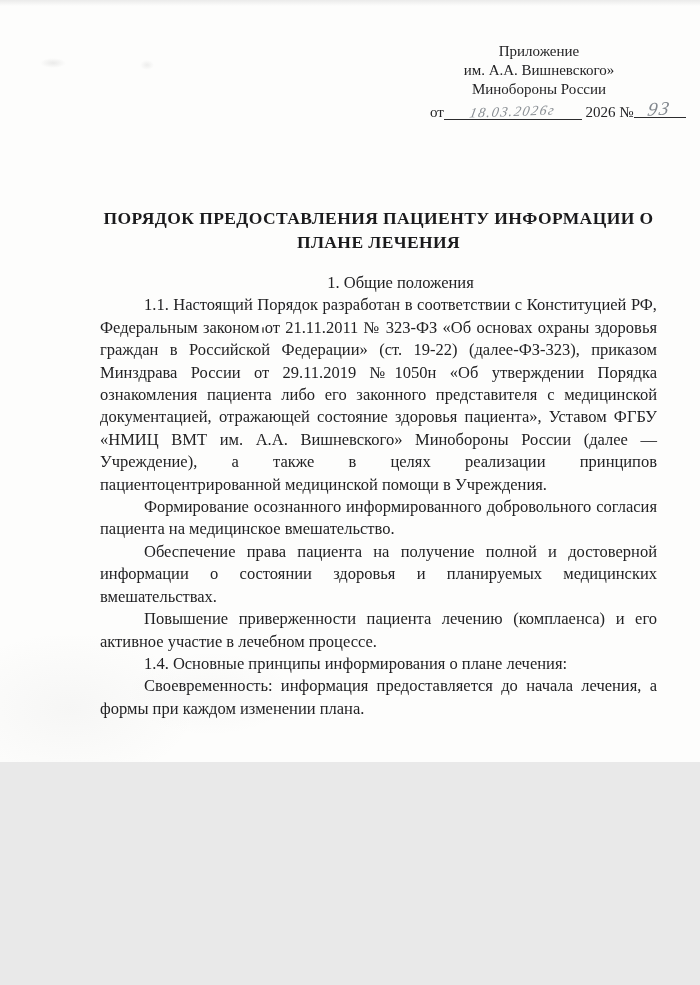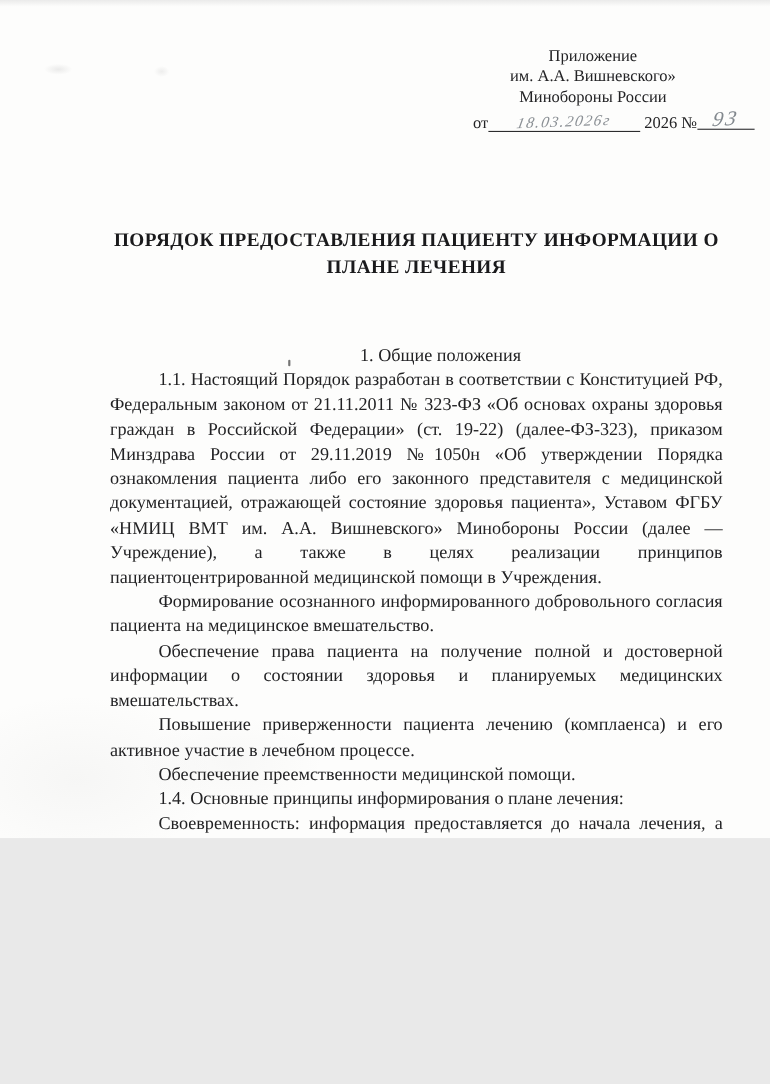--- a/index.html
+++ b/index.html
@@ -84,21 +84,20 @@
   
   .doc-body {
     position: absolute;
     top: 272px;
     left: 100px;
     width: 557px;
     font-size: 16.5px;
     line-height: 22.4px;
     text-align: justify;
     color: #222224;
-    margin-top: 40px;
   }
   .section-heading {
     text-align: center;
     text-indent: 0;
     margin: 0;
   }
   .doc-body p {
     margin: 0;
     text-indent: 44px;
   }
@@ -142,21 +141,20 @@
   </div>
 
   <div class="doc-title">ПОРЯДОК ПРЕДОСТАВЛЕНИЯ ПАЦИЕНТУ ИНФОРМАЦИИ О ПЛАНЕ ЛЕЧЕНИЯ</div>
 
   <div class="doc-body">
     <p class="section-heading">1. Общие положения</p>
     <p>1.1. Настоящий Порядок разработан в соответствии с Конституцией РФ, Федеральным законом от 21.11.2011 № 323-ФЗ «Об основах охраны здоровья граждан в Российской Федерации» (ст. 19-22) (далее-ФЗ-323), приказом Минздрава России от 29.11.2019 №1050н «Об утверждении Порядка ознакомления пациента либо его законного представителя с медицинской документацией, отражающей состояние здоровья пациента», Уставом ФГБУ «НМИЦ ВМТ им. А.А. Вишневского» Минобороны России (далее — Учреждение), а также в целях реализации принципов пациентоцентрированной медицинской помощи в Учреждения.</p>
     <p>Формирование осознанного информированного добровольного согласия пациента на медицинское вмешательство.</p>
     <p>Обеспечение права пациента на получение полной и достоверной информации о состоянии здоровья и планируемых медицинских вмешательствах.</p>
     <p>Повышение приверженности пациента лечению (комплаенса) и его активное участие в лечебном процессе.</p>
-    <p>Обеспечение преемственности медицинской помощи.</p>
     <p>1.4. Основные принципы информирования о плане лечения:</p>
     <p>Своевременность: информация предоставляется до начала лечения, а формы при каждом изменении плана.</p>
   </div>
 
   <div class="artifact artifact-dot1"></div>
   <div class="artifact artifact-tick"></div>
 
 </div>
 
 </body></html>

